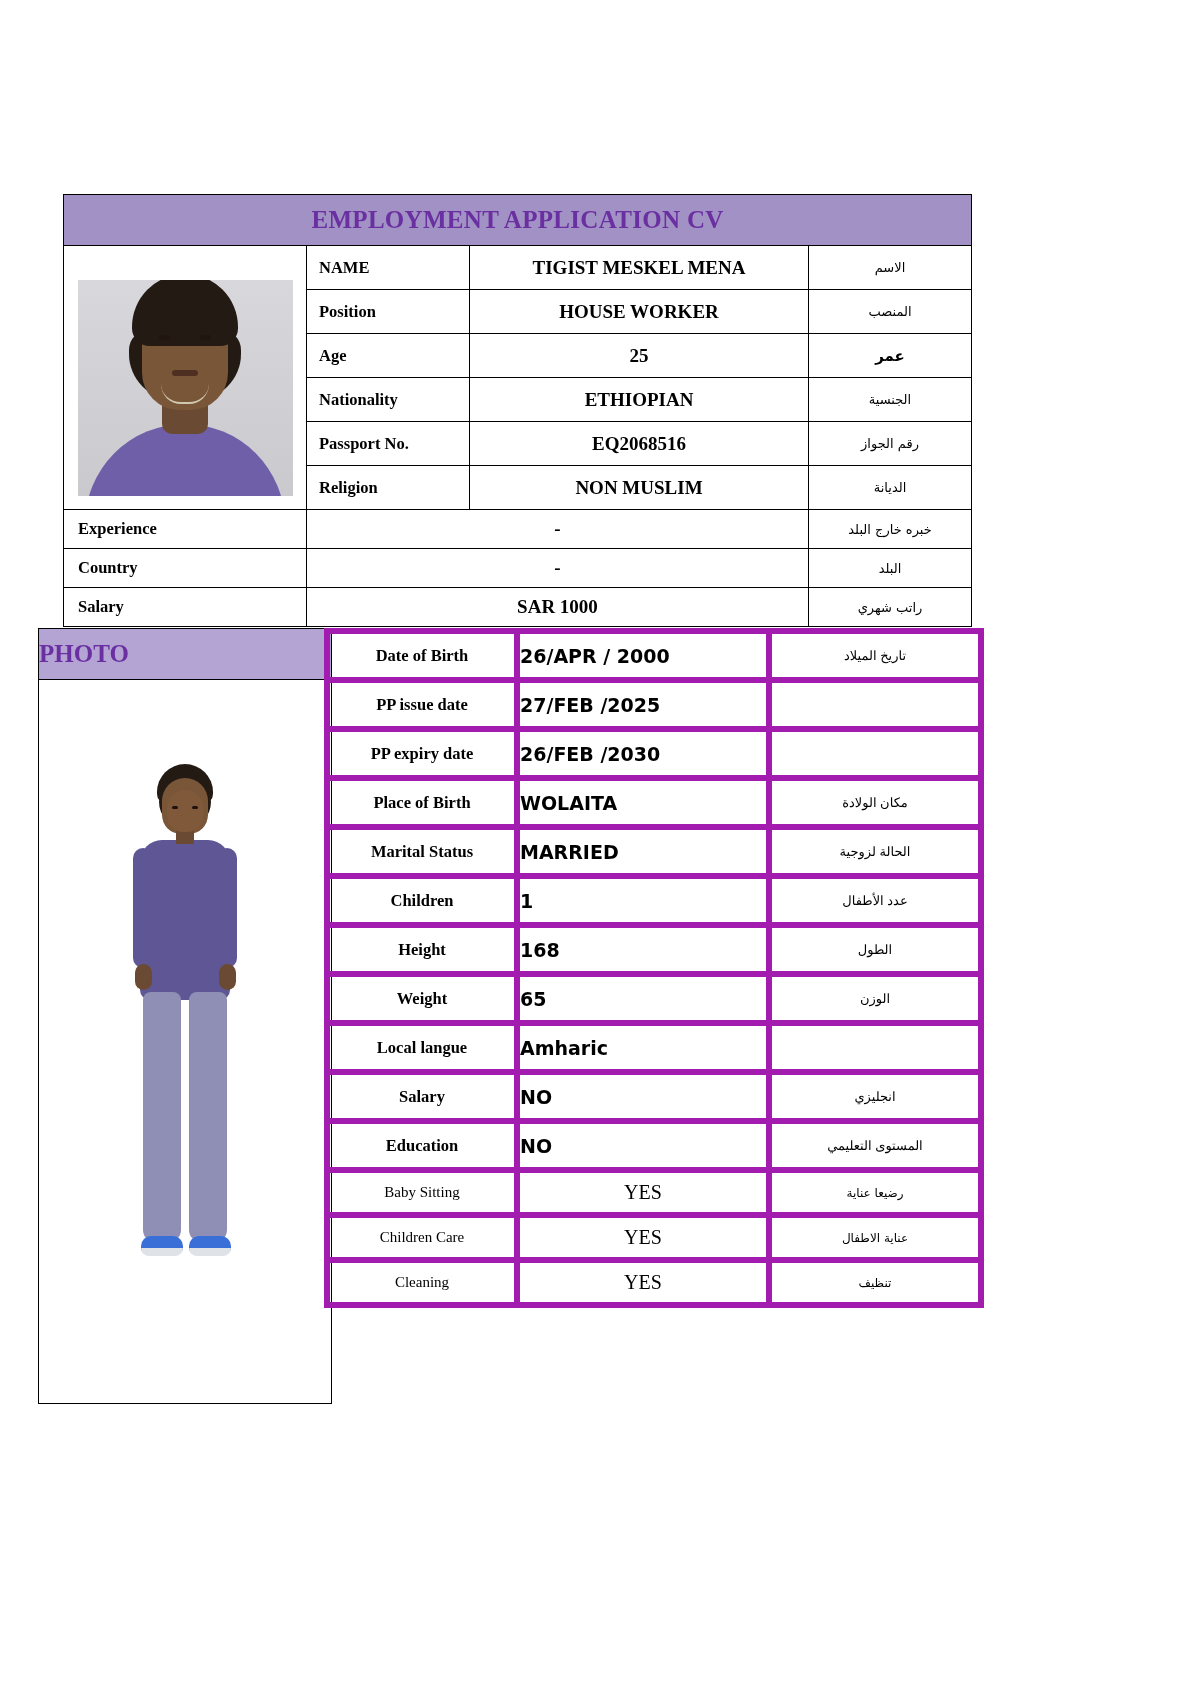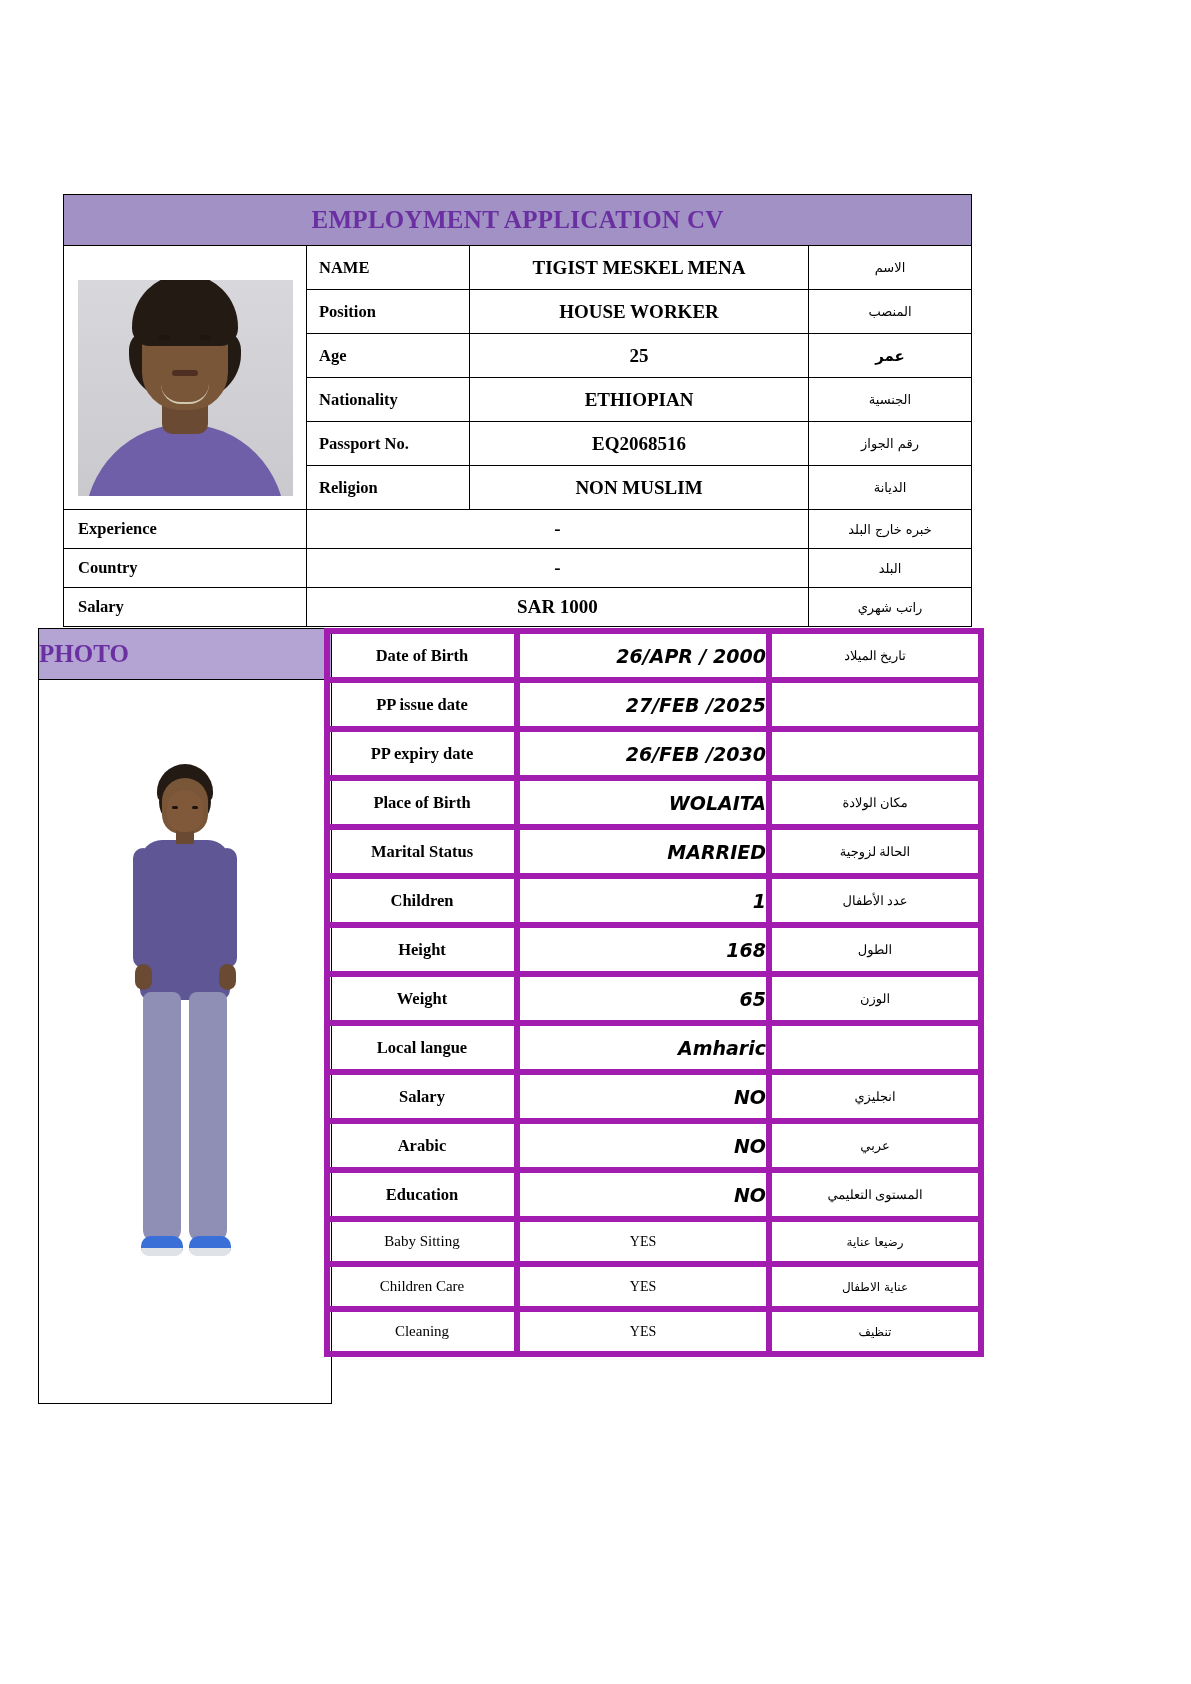--- a/index.html
+++ b/index.html
@@ -198,48 +198,47 @@
     vertical-align: middle;
   }
   .d-lbl {
     width: 190px;
     text-align: center;
     font-size: 16.5px;
     font-weight: bold;
   }
   .d-val {
     width: 252px;
-    text-align: right;
+    text-align: left;
     font-size: 19px;
     font-weight: bold;
     font-family: "DejaVu Sans", sans-serif;
-    font-style: italic;
   }
   .d-ar {
     width: 212px;
     text-align: center;
     font-size: 13px;
-    font-family: Liberation Serif, serif;
+    font-family: Liberation Sans, sans-serif;
     direction: rtl;
   }
   .skill-row td { background: #b3a4d4; height: 46px; }
   .skill-title {
     text-align: center;
     color: #6a2fa0;
     font-size: 25px;
     font-weight: bold;
   }
   .skill-lbl {
     text-align: center;
     font-size: 15px;
     font-weight: normal;
   }
   .skill-val {
     text-align: center;
-    font-size: 14px;
+    font-size: 20px;
     font-weight: normal;
     font-family: "Liberation Serif", serif;
   }
   .skill-ar {
     text-align: center;
     font-size: 12px;
     font-family: "DejaVu Sans", sans-serif;
     direction: rtl;
   }
   .sk-row td { height: 39px; }
@@ -403,25 +402,20 @@
       <td class="d-lbl">Local langue</td>
       <td class="d-val">Amharic</td>
       <td class="d-ar"></td>
     </tr>
     <tr>
       <td class="d-lbl">Salary</td>
       <td class="d-val">NO</td>
       <td class="d-ar">انجليزي</td>
     </tr>
     <tr>
-      <td class="d-lbl">Arabic</td>
-      <td class="d-val">NO</td>
-      <td class="d-ar">عربي</td>
-    </tr>
-    <tr>
       <td class="d-lbl">Education</td>
       <td class="d-val">NO</td>
       <td class="d-ar">المستوى التعليمي</td>
     </tr>
 
 
     <tr class="sk-row">
       <td class="skill-lbl">Baby Sitting</td>
       <td class="skill-val">YES</td>
       <td class="skill-ar">رضيعا عناية</td>

